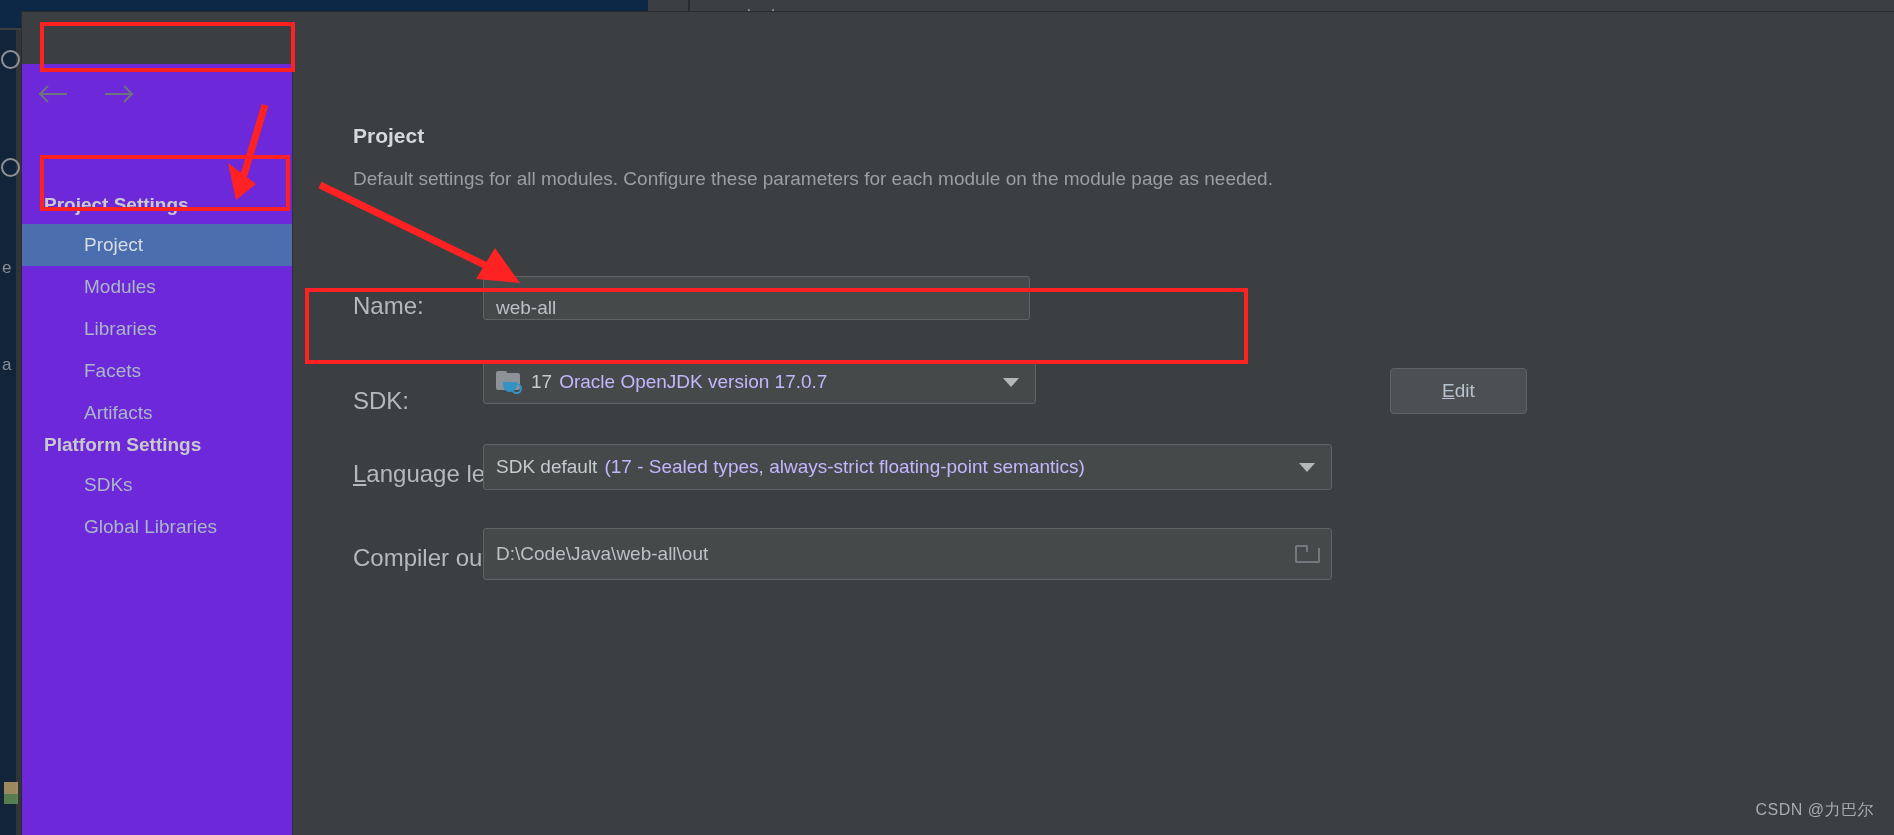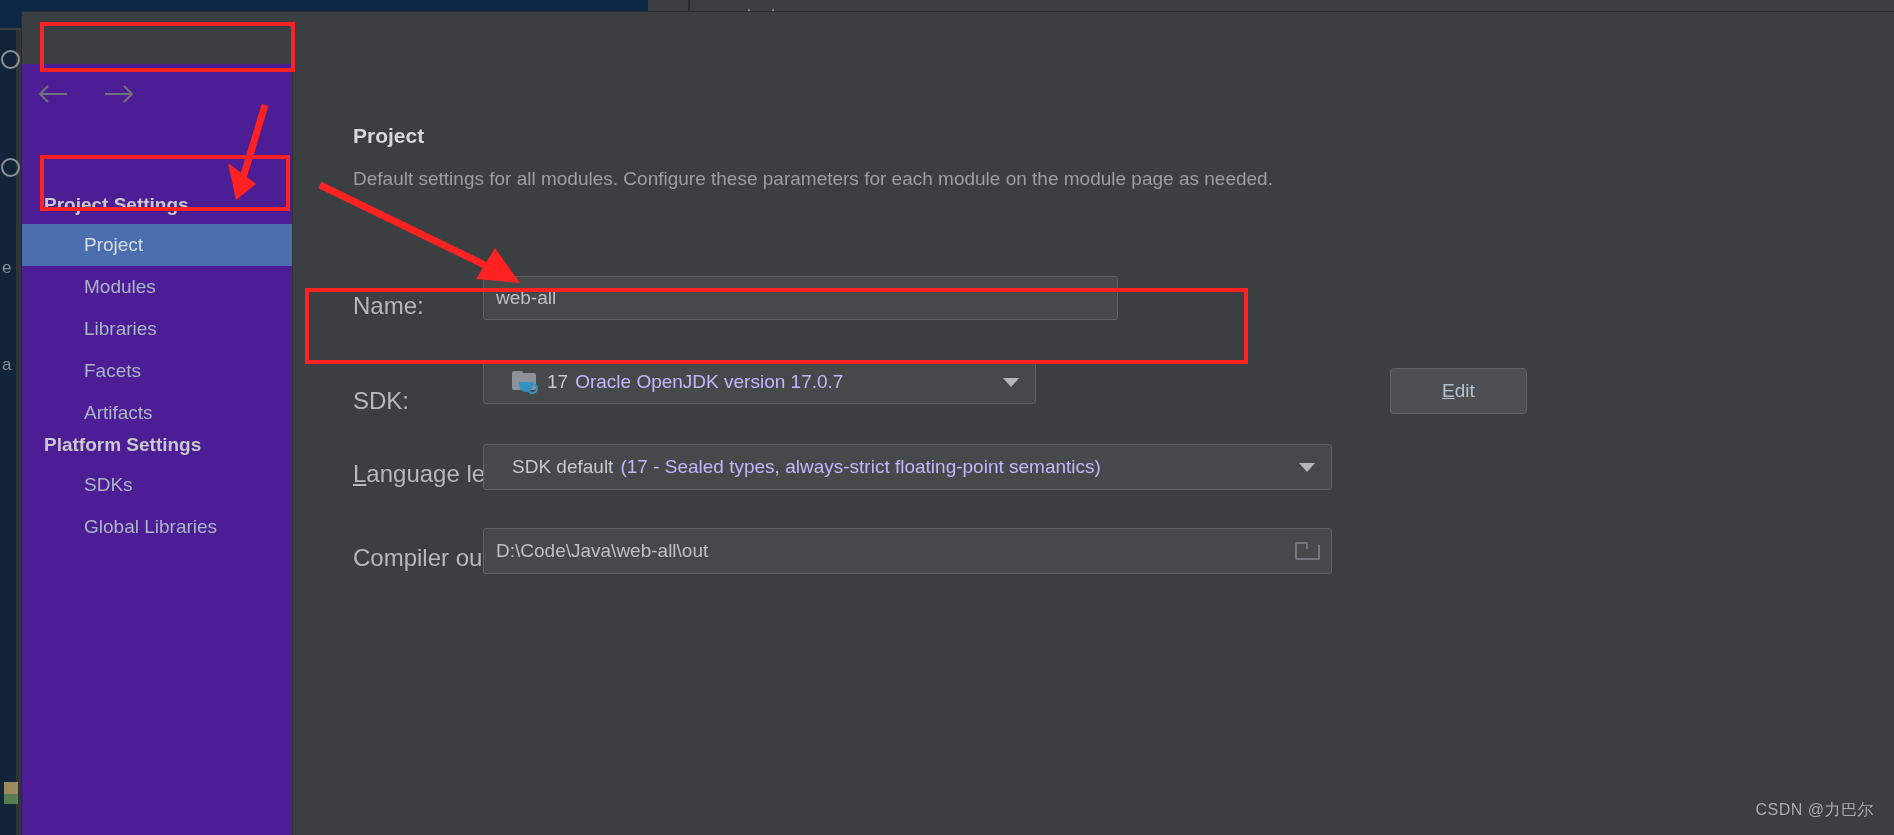--- a/index.html
+++ b/index.html
@@ -83,21 +83,21 @@
     position: absolute; right: 16px; top: 12px;
     width: 30px; height: 30px; cursor: pointer;
     color: #aeb1b3;
   }
   .close-btn svg { display: block; }
 
   
   .sidebar {
     position: absolute; left: 0; top: 52px;
     width: 270px; height: 771px;
-    background: #4c1d95;
+    background: #6d28d9;
     border-right: 1px solid #323232;
   }
   .nav-arrows {
     position: absolute; left: 14px; top: 18px;
     display: flex; gap: 32px; align-items: center;
   }
   .nav-arrow { width: 34px; height: 24px; color: #6f7478; cursor: default; }
   .nav-arrow svg { display: block; }
 
   .sec-header {
@@ -157,21 +157,21 @@
     padding: 0 12px;
     font-size: 19px; color: #bdc0c4;
   }
   .combo {
     position: absolute;
     background: #45494a;
     border: 1px solid #5e6364;
     border-radius: 3px;
     box-sizing: border-box;
     display: flex; align-items: center;
-    padding: 0 28px;
+    padding: 0 12px;
     font-size: 19px; color: #bdc0c4;
     cursor: pointer;
   }
   .combo .arrow {
     position: absolute; right: 16px; top: 50%;
     margin-top: -4px;
     width: 0; height: 0;
     border-left: 8px solid transparent;
     border-right: 8px solid transparent;
     border-top: 9px solid #b4b7ba;
@@ -317,21 +317,21 @@
 
     </div>
 
     <div class="main">
 
       <div class="page-title">Project</div>
 
       <div class="page-sub">Default settings for all modules. Configure these parameters for each module on the module page as needed.</div>
 
       <div class="field-label" style="left:60px; top:228px;">Name:</div>
-      <div class="textbox" style="left:190px; top:212px; width:635px; height:44px;">
+      <div class="textbox" style="left:190px; top:212px; width:547px; height:44px;align-items:flex-end;">
         <span>web-all</span>
       </div>
 
       <div class="field-label" style="left:60px; top:312px;margin-top:11px;">SDK:</div>
       <div class="combo" style="left:190px; top:296px; width:553px; height:44px;">
         <span class="sdk-icon">
           <span class="tab"></span>
             <span class="folder"></span>
             <span class="cup"></span>
         </span>
@@ -347,21 +347,21 @@
       <div class="field-label" style="left:60px; top:396px;">
         <span class="mn">L</span><span>anguage level:</span>
       </div>
       <div class="combo" style="left:190px; top:380px; width:849px; height:46px;">
         <span class="strong" style="margin-right:7px;">SDK default</span>
         <span class="dim">(17 - Sealed types, always-strict floating-point semantics)</span>
         <span class="arrow"></span>
       </div>
 
       <div class="field-label" style="left:60px; top:480px;">Compiler output:</div>
-      <div class="textbox" style="left:190px; top:464px; width:849px; height:46px;">
+      <div class="textbox" style="left:190px; top:464px; width:849px; height:52px;">
         <span>D:\Code\Java\web-all\out</span>
         <span class="browse-icon">
           <span class="f1"></span>
             <span class="f2"></span>
         </span>
       </div>
 
     </div>
   </div>
 

